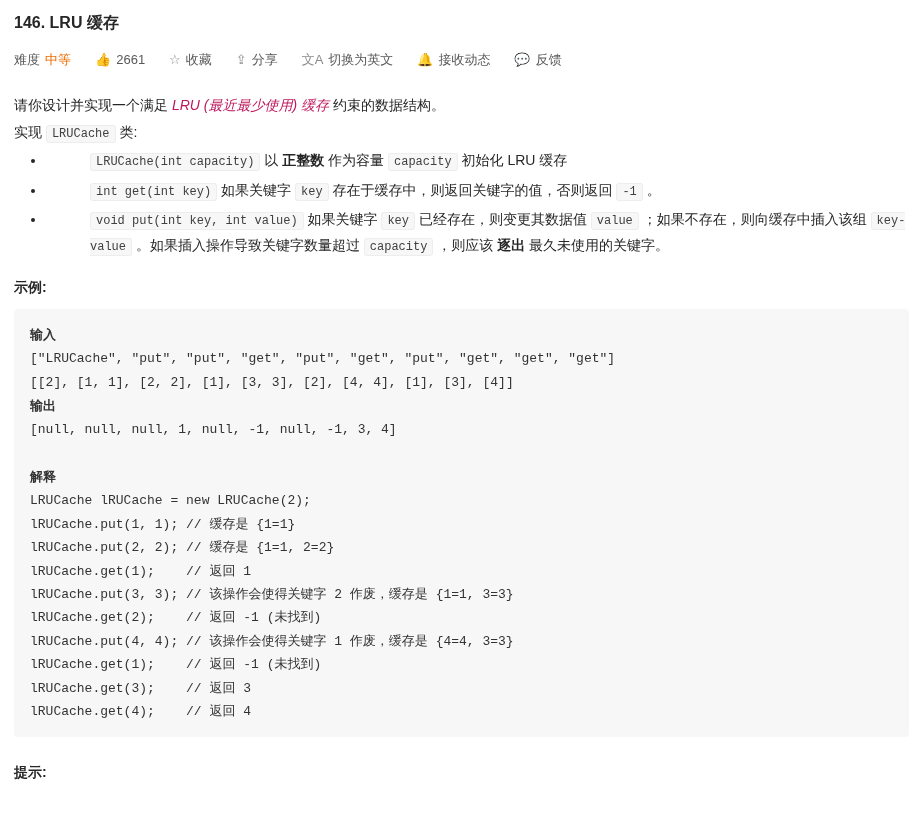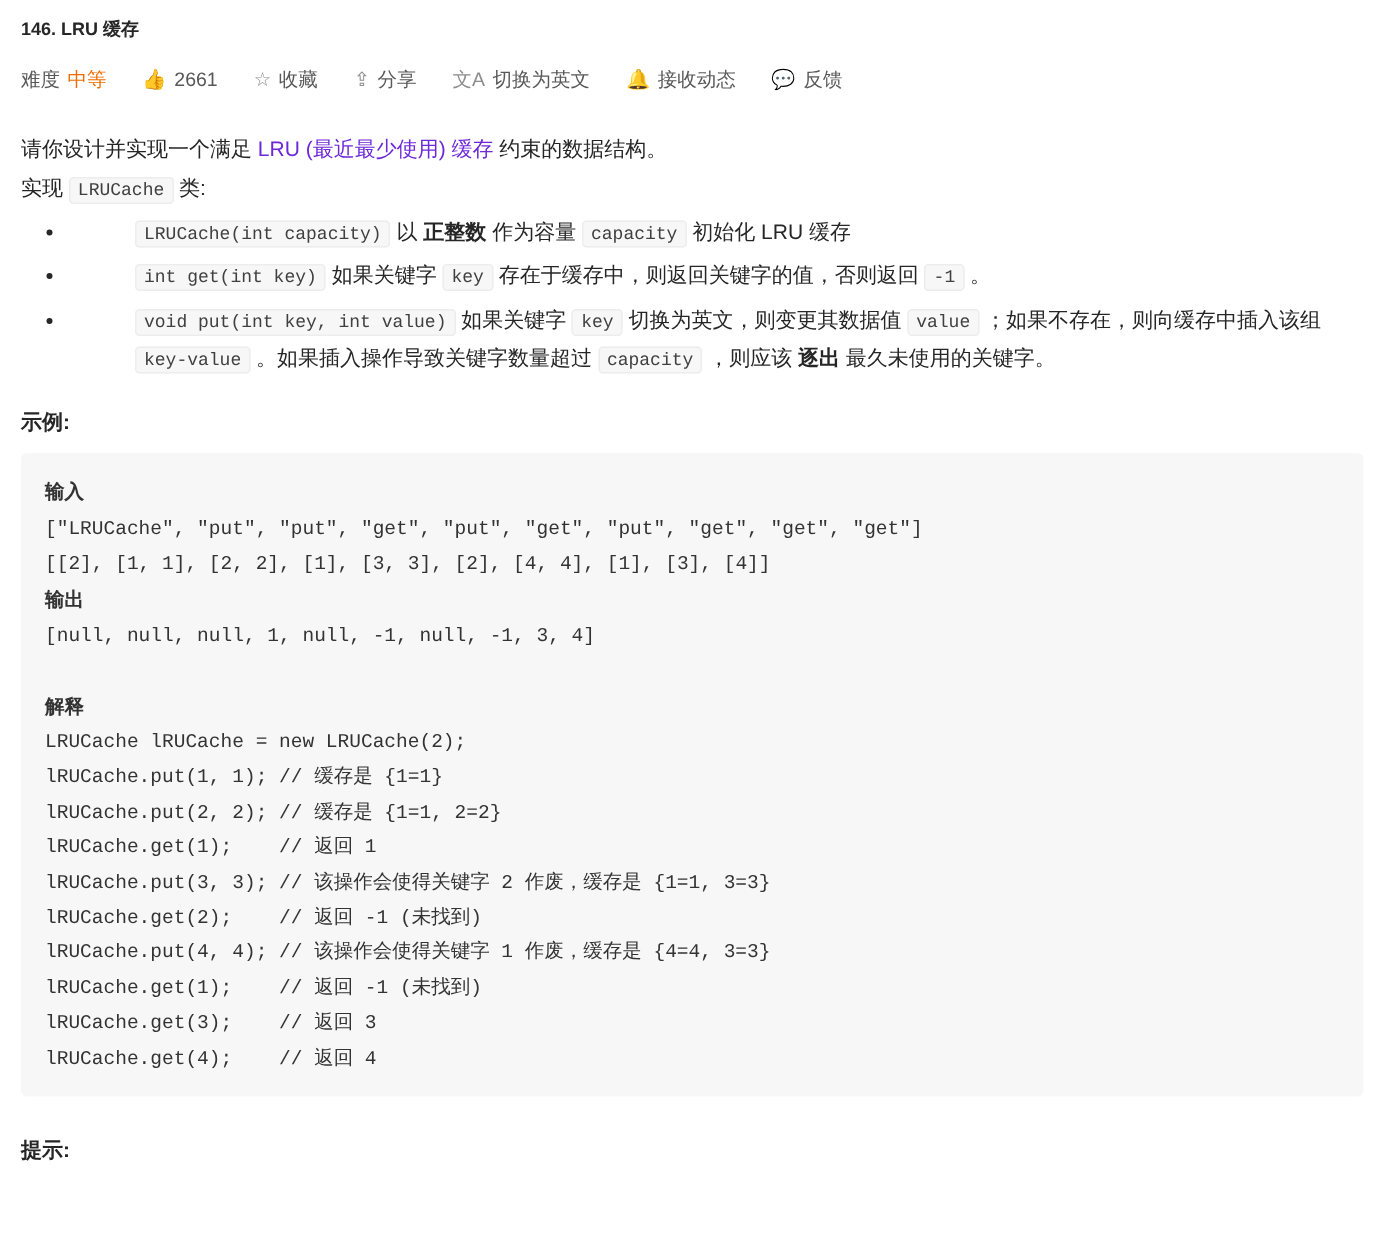--- a/index.html
+++ b/index.html
@@ -5,21 +5,21 @@
     * { margin: 0; padding: 0; box-sizing: border-box; }
     body {
       font-family: -apple-system, BlinkMacSystemFont, "Segoe UI", "PingFang SC", "Microsoft YaHei", sans-serif;
       color: #262626;
       font-size: 14px;
       line-height: 1.6;
       padding: 10px 14px;
       background: #fff;
     }
     .title {
-      font-size: 12px;
+      font-size: 16px;
       font-weight: 600;
       margin-bottom: 14px;
     }
     .meta-row {
       display: flex;
       align-items: flex-end;
       gap: 24px;
       font-size: 13px;
       color: #595959;
       margin-bottom: 24px;
@@ -27,21 +27,21 @@
     .meta-item {
       display: inline-flex;
       align-items: center;
       gap: 5px;
     }
     .difficulty { color: #ef6c00; }
     .difficulty-label { color: #595959; }
     .meta-icon { font-size: 13px; color: #8c8c8c; }
     .description { margin-bottom: 18px; }
     .description p { margin-bottom: 4px; }
-    .inline-gray { color: #6d28d9; }
+    .inline-gray { color: #be185d; font-style: italic; }
     .bold { font-weight: 700; }
     code.inline {
       background: #f7f7f7;
       border: 1px solid #ededed;
       border-radius: 3px;
       padding: 1px 5px;
       font-family: Menlo, Monaco, Consolas, "Courier New", monospace;
       font-size: 12px;
       color: #404040;
     }
@@ -108,21 +108,21 @@
   </span>
 </div>
 
 <div class="description">
   <p><span>请你设计并实现一个满足 </span><span class="inline-gray">LRU (最近最少使用) 缓存</span><span> 约束的数据结构。</span></p>
   <p><span>实现 </span><code class="inline">LRUCache</code><span> 类:</span></p>
 
   <ul class="bullets">
     <li><code class="inline">LRUCache(int capacity)</code><span> 以 </span><span class="bold">正整数</span><span> 作为容量 </span><code class="inline">capacity</code><span> 初始化 LRU 缓存</span></li>
     <li><code class="inline">int get(int key)</code><span> 如果关键字 </span><code class="inline">key</code><span> 存在于缓存中，则返回关键字的值，否则返回 </span><code class="inline">-1</code><span> 。</span></li>
-    <li><code class="inline">void put(int key, int value)</code><span> 如果关键字 </span><code class="inline">key</code><span> 切换为英文，则变更其数据值 </span><code class="inline">value</code><span> ；如果不存在，则向缓存中插入该组 </span><code class="inline">key-value</code><span> 。如果插入操作导致关键字数量超过 </span><code class="inline">capacity</code><span> ，则应该 </span><span class="bold">逐出</span><span> 最久未使用的关键字。</span></li>
+    <li><code class="inline">void put(int key, int value)</code><span> 如果关键字 </span><code class="inline">key</code><span> 已经存在，则变更其数据值 </span><code class="inline">value</code><span> ；如果不存在，则向缓存中插入该组 </span><code class="inline">key-value</code><span> 。如果插入操作导致关键字数量超过 </span><code class="inline">capacity</code><span> ，则应该 </span><span class="bold">逐出</span><span> 最久未使用的关键字。</span></li>
   </ul>
 
 </div>
 
 <div class="section-heading">示例:</div>
 
 <pre class="example-block"><span class="ex-heading">输入</span>
 <span>["LRUCache", "put", "put", "get", "put", "get", "put", "get", "get", "get"]</span>
 <span>[[2], [1, 1], [2, 2], [1], [3, 3], [2], [4, 4], [1], [3], [4]]</span>
 <span class="ex-heading">输出</span>

